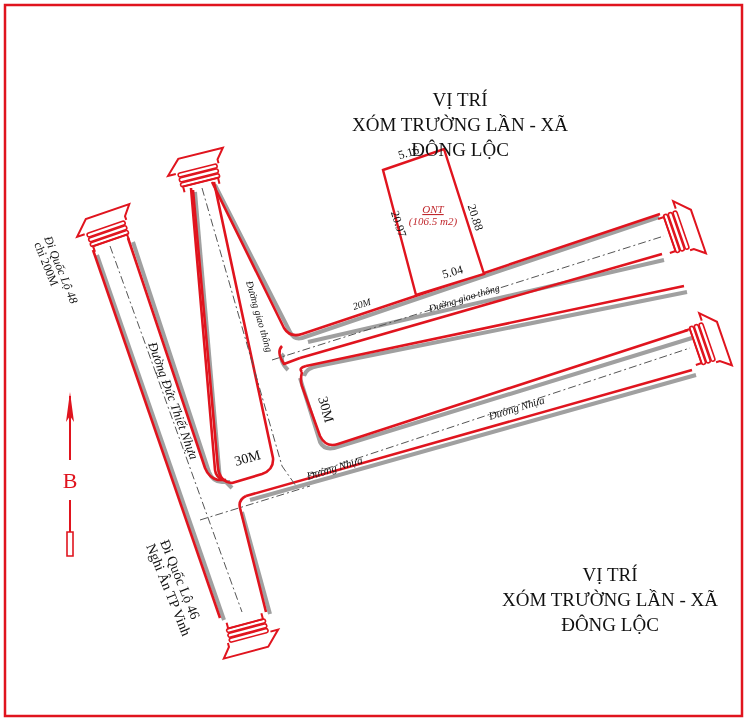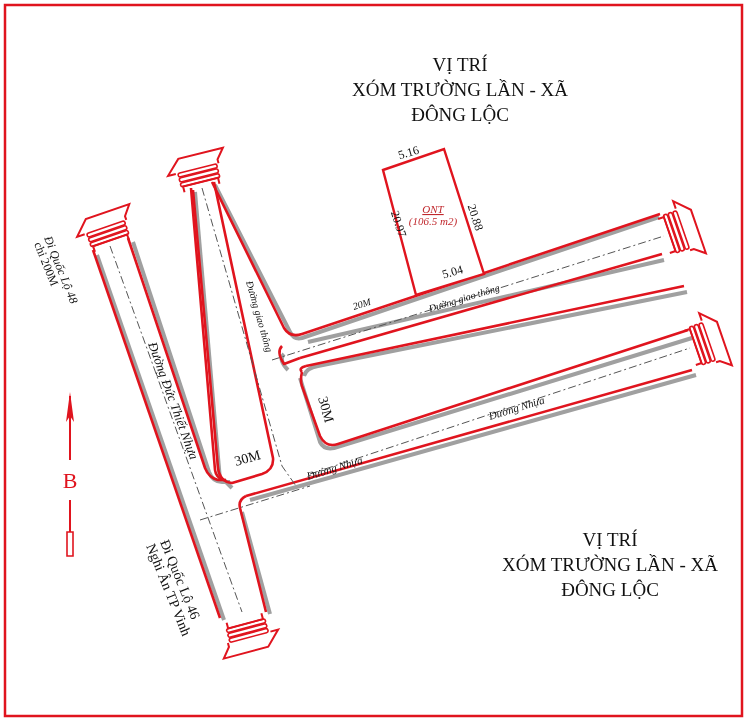--- a/index.html
+++ b/index.html
@@ -1,20 +1,20 @@
 <!DOCTYPE html>
 <html><head>
 <meta charset="utf-8">
 <style>
   html, body { margin:0; padding:0; background:#ffffff; }
   body { width:748px; height:720px; position:relative; overflow:hidden;
          font-family: "Liberation Serif", "DejaVu Serif", serif; }
   #map { position:absolute; left:0; top:0; width:748px; height:720px; }
   .title { position:absolute; text-align:center; color:#111; font-size:19px; line-height:25px; }
-  .title .l1 { display:block; }
+  .title .l1 { display:block;margin-top:35px; }
   .title .l2 { display:block; }
   svg text { font-family: "Liberation Serif", "DejaVu Serif", serif; }
 </style>
 </head>
 <body>
 
 <svg id="map" viewBox="0 0 748 720" xmlns="http://www.w3.org/2000/svg">
   <defs>
     <g id="arrowcap">
 

